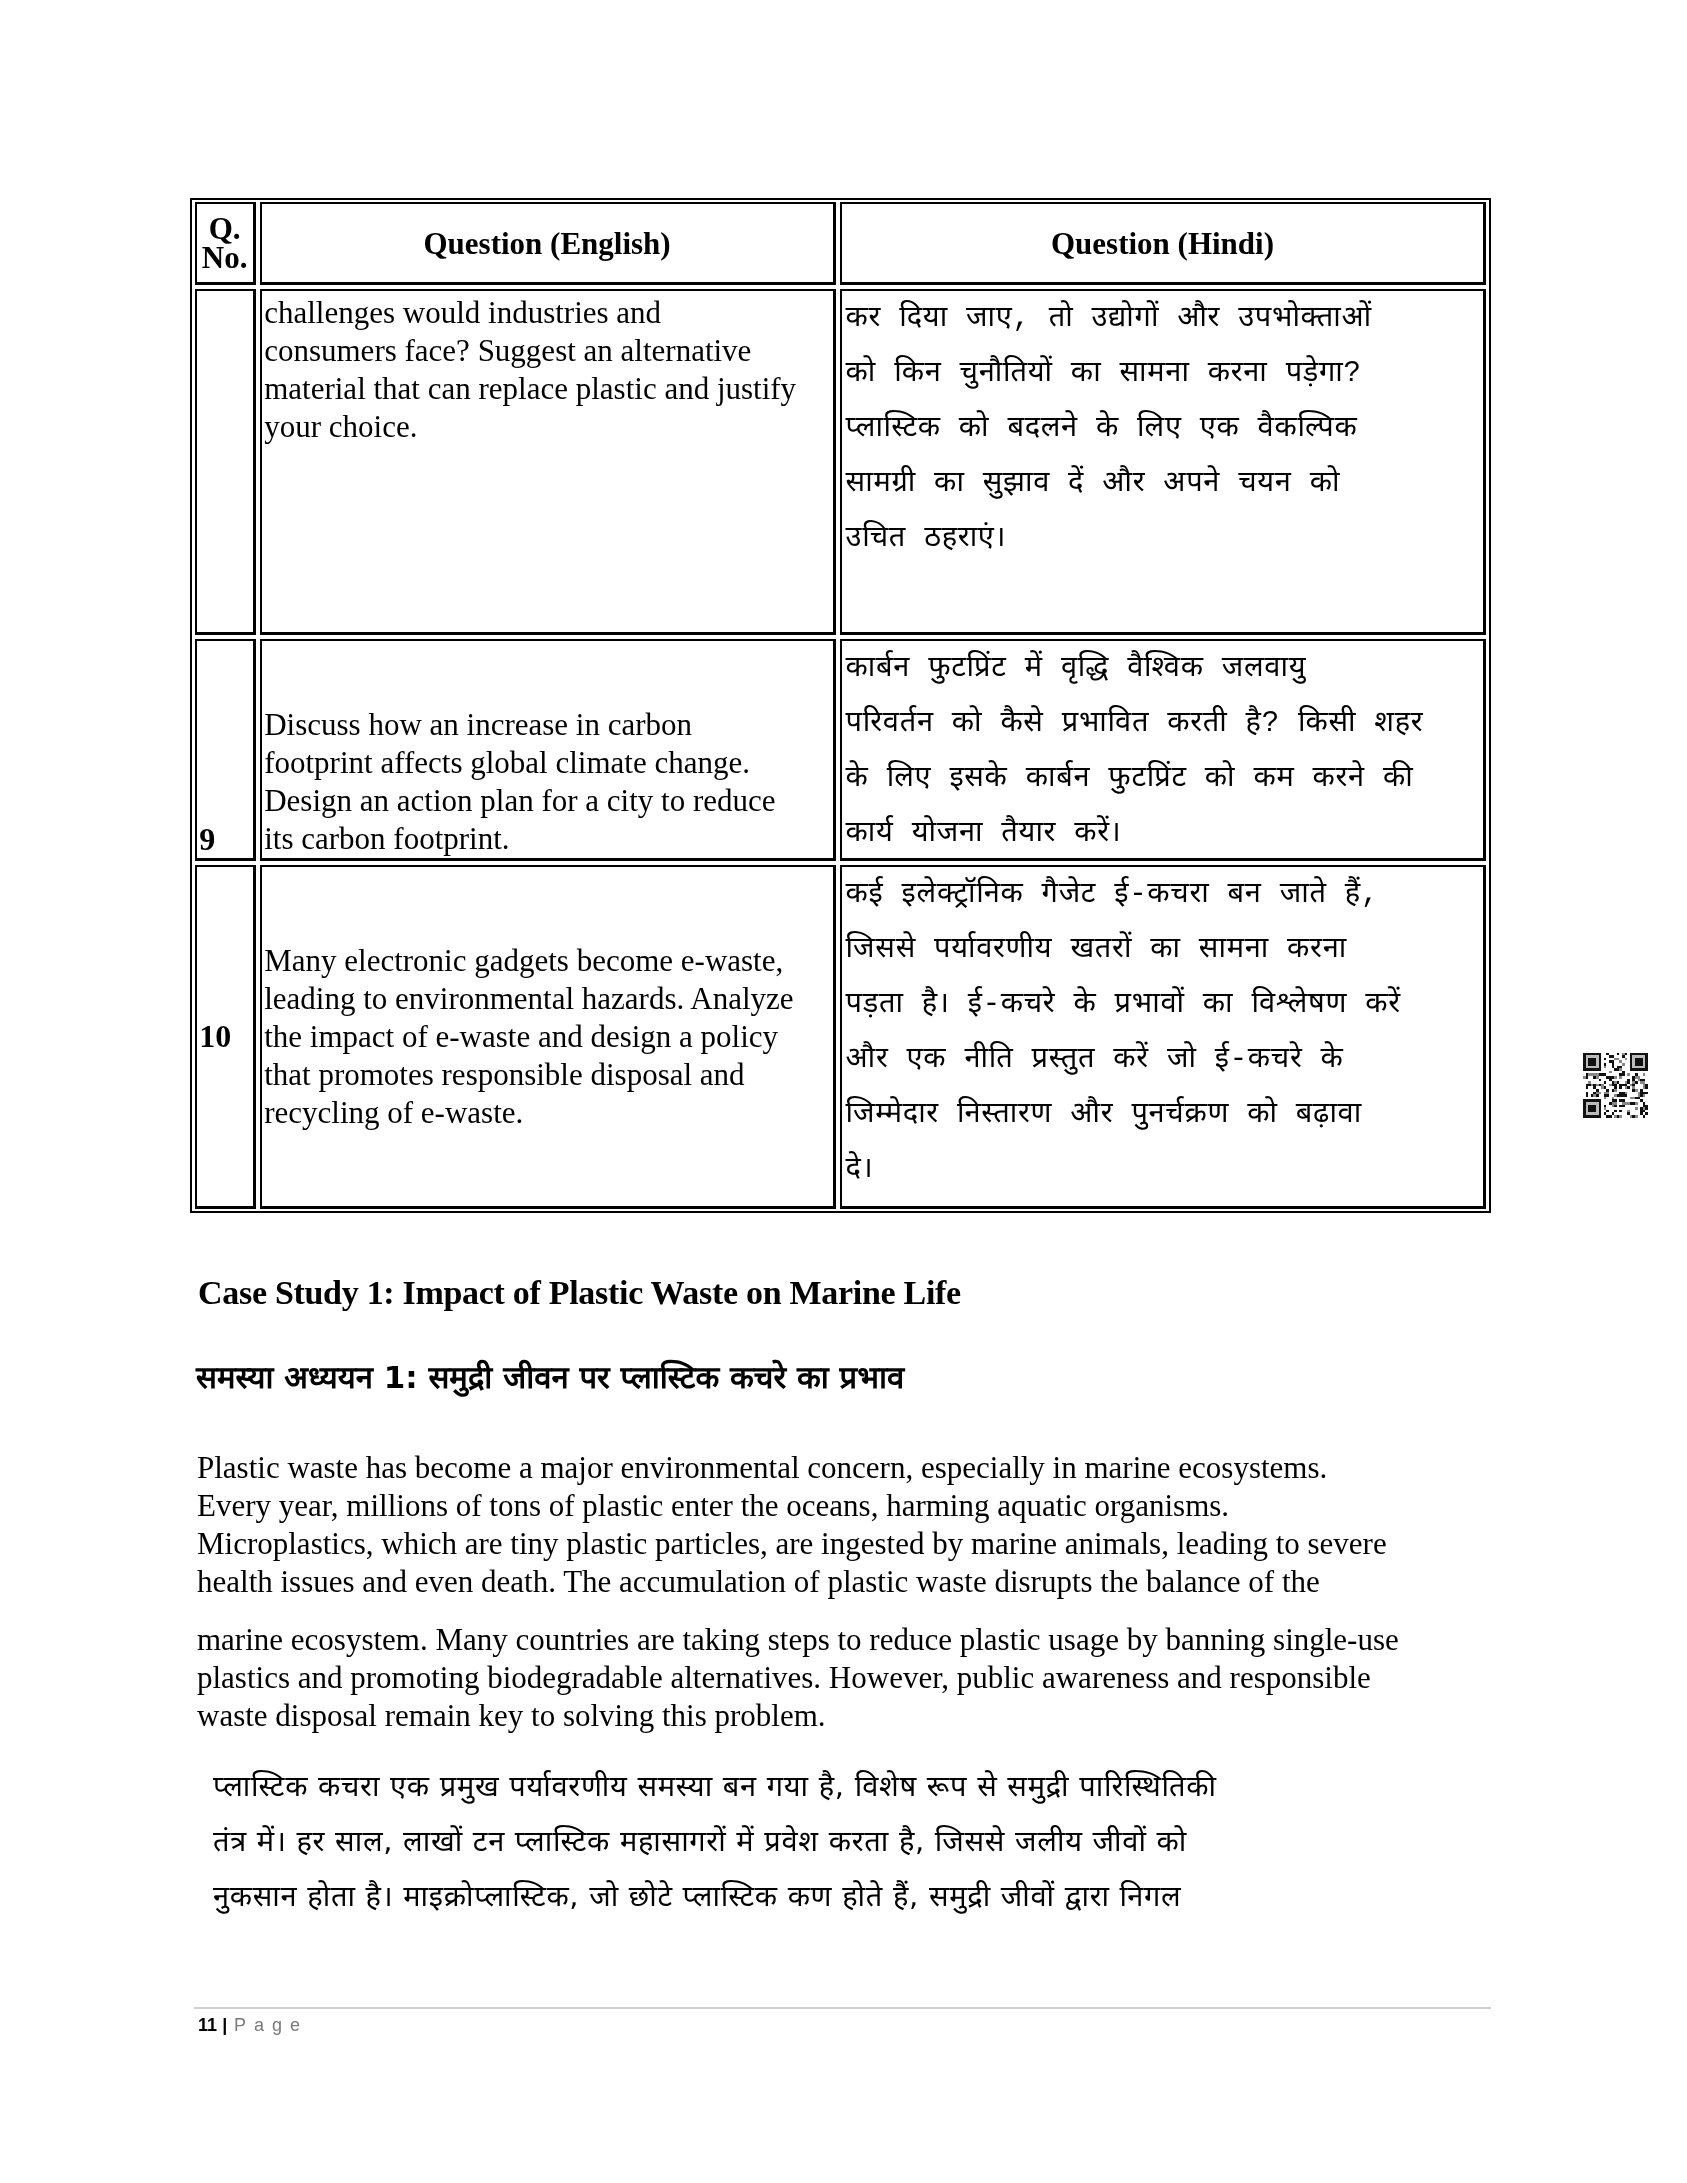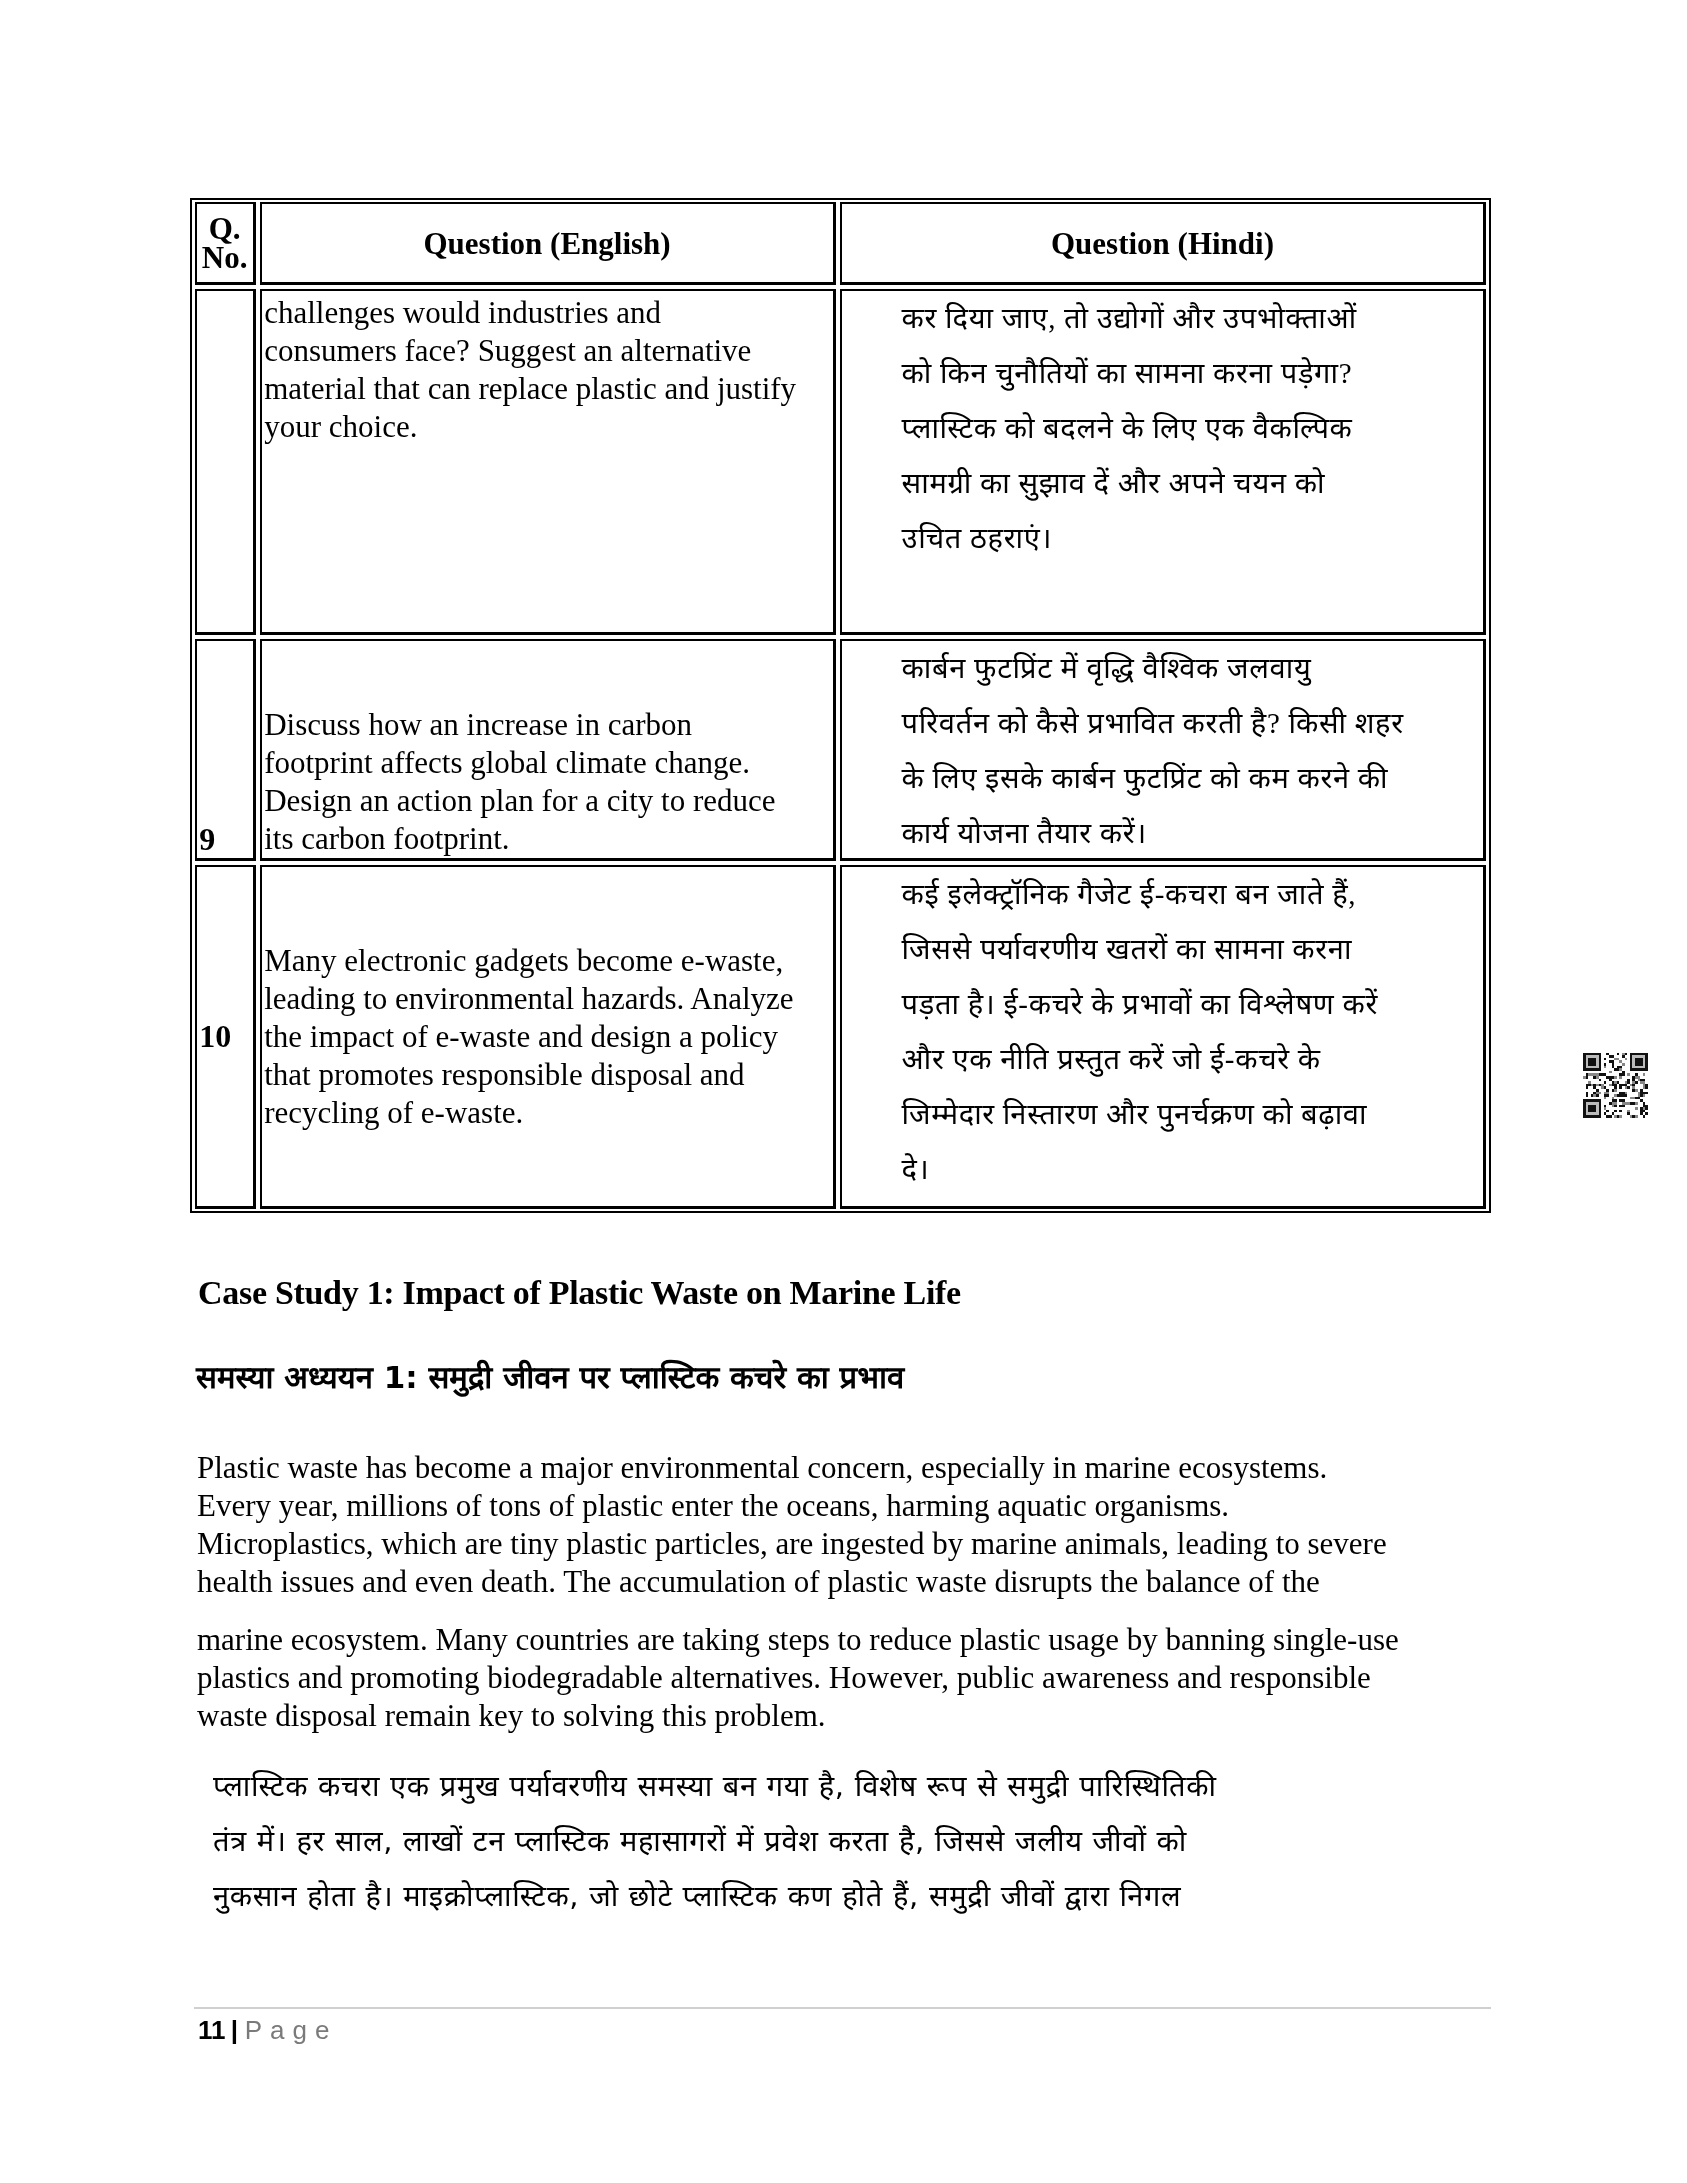--- a/index.html
+++ b/index.html
@@ -19,21 +19,21 @@
     position: relative;
   }
   .c-no { width: 61px; flex: none; }
   .c-en { width: 576px; flex: none; }
   .c-hi { flex: 1; }
 
   .hdr .cell { height: 83px; display: flex; align-items: center; justify-content: center; }
   .hdr-text { font-family: "Liberation Serif", serif; font-weight: bold; font-size: 31px; text-align: center; line-height: 29px; }
 
   .en-text { font-family: "Liberation Serif", serif; font-size: 31px; line-height: 38px; padding: 0 0 0 2.6px; }
-  .hi-text { font-family: Liberation Serif, serif; font-size: 29px; line-height: 55px; padding: 0 0 0 16px; letter-spacing: 0.7px; margin-left: 44px; }
+  .hi-text { font-family: Liberation Mono, monospace; font-size: 29px; line-height: 55px; padding: 0 0 0 4px; letter-spacing: 0.7px; }
   .qno-text { font-family: "Liberation Serif", serif; font-weight: bold; font-size: 32px; padding-left: 2.6px; }
 
   .r-cont { height: 346px; }
   .r-cont .c-en .en-text { padding-top: 2.6px; }
   .r-cont .c-hi .hi-text { padding-top: 0; }
 
   .r-9 { height: 222px; }
   .r-9 .c-no, .r-9 .c-en { display: flex; align-items: flex-end; }
   .r-10 { height: 344px; }
   .r-10 .c-no, .r-10 .c-en { display: flex; align-items: center; }
@@ -58,21 +58,21 @@
   #cs-para-hi {
     position: absolute; left: 197px; top: 1759px; width: 1297px;
     font-family: "DejaVu Sans", sans-serif; font-size: 29px; line-height: 55px; letter-spacing: 0.7px; margin-left: 16px;
   }
   #cs-para-hi .ln { display: block; white-space: nowrap; }
 
   
   #footer-rule { position: absolute; left: 194px; top: 2007px; width: 1297px; height: 2px; background: #d0d0d0; }
   #footer {
     position: absolute; left: 198px; top: 2015px;
-    font-family: "Liberation Sans", sans-serif; font-size: 26px;
+    font-family: "Liberation Sans", sans-serif; font-size: 18px;
   }
   #footer .pgnum { font-weight: bold; color: #000; }
   #footer .sep { font-weight: bold; color: #000; margin: 0 6.6px 0 5.3px; }
   #footer .pglabel { color: #7a7a7a; letter-spacing: 8px; }
 </style>
 </head>
 <body>
 
 <div id="qtable">
 

